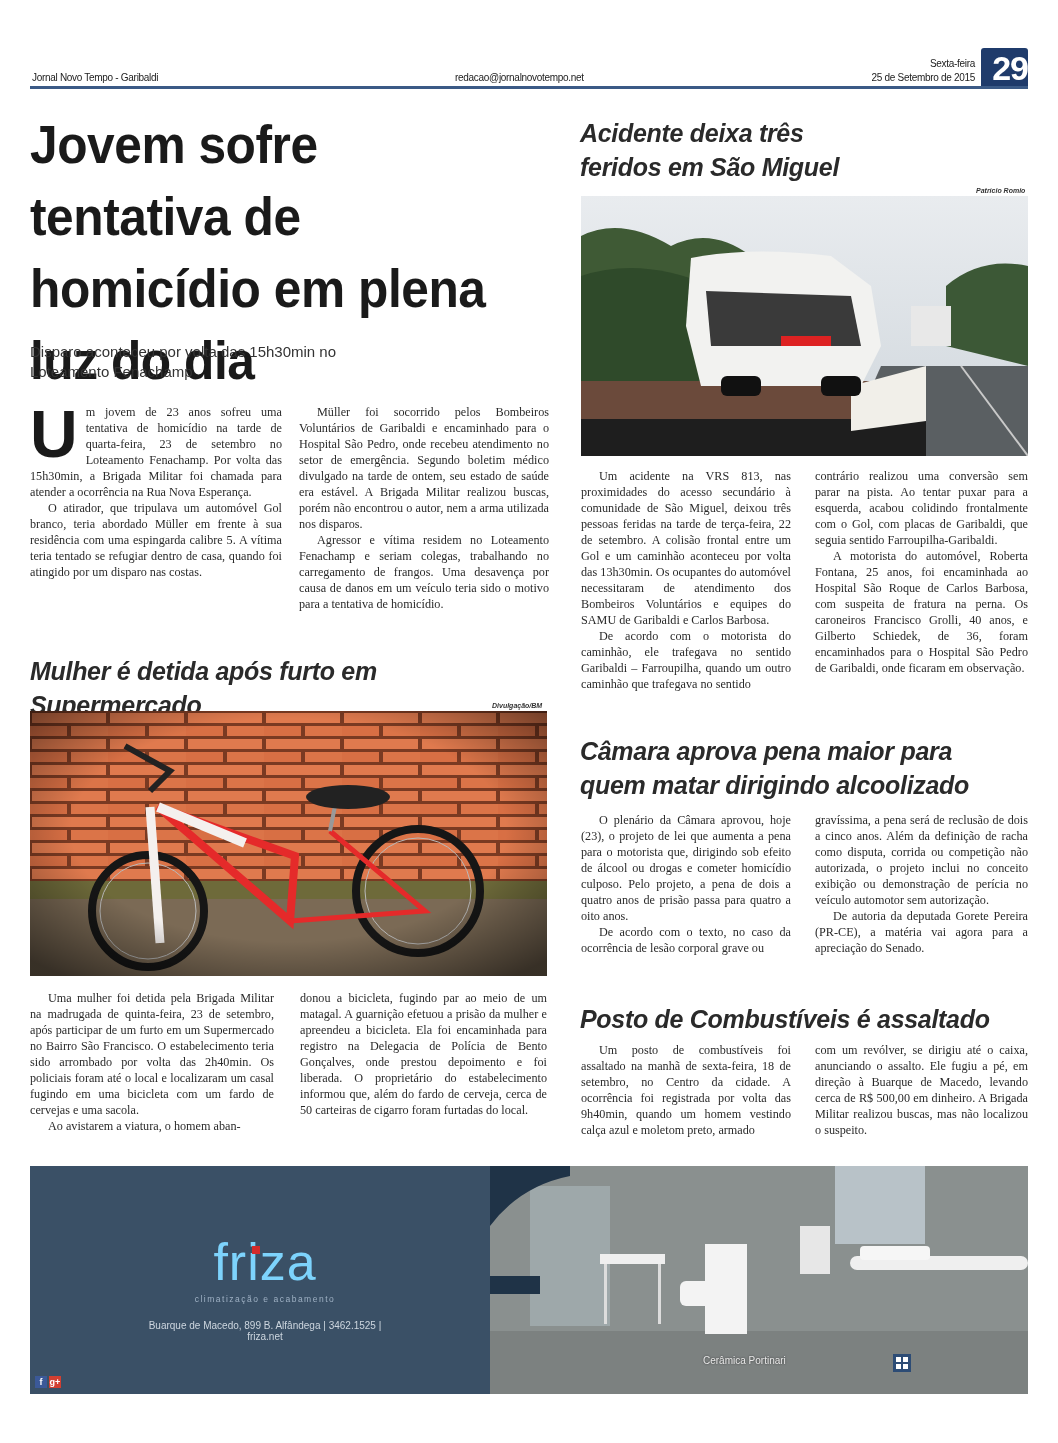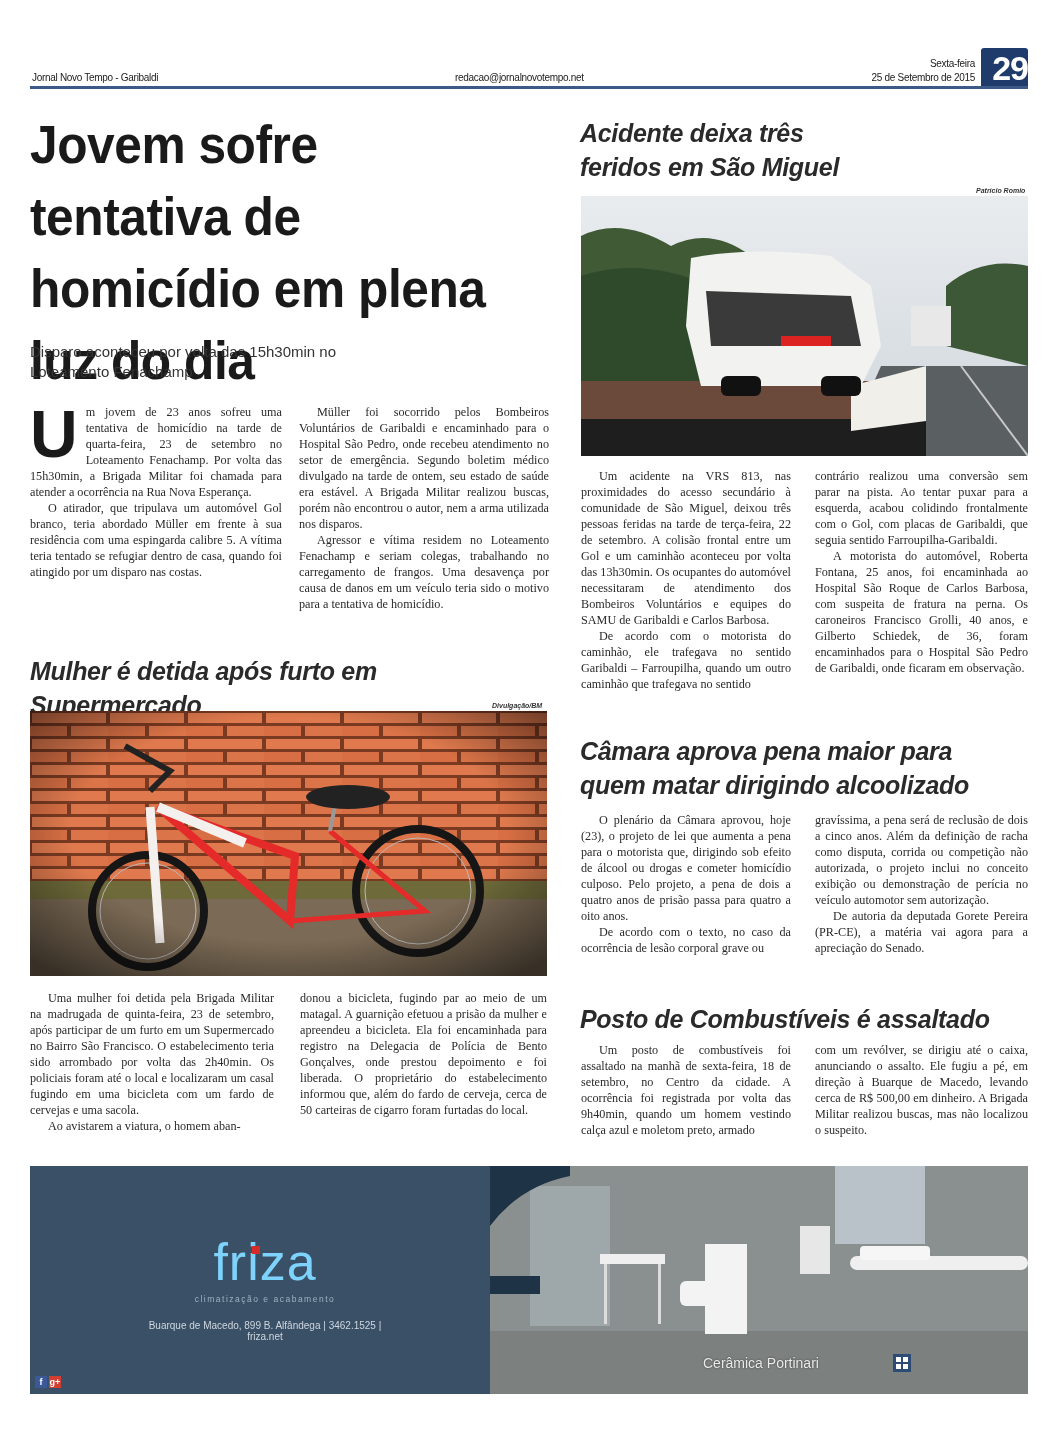--- a/index.html
+++ b/index.html
@@ -29,21 +29,21 @@
   .photo { position: absolute; overflow: hidden; }
 
   .ad { position: absolute; left: 30px; top: 1166px; width: 998px; height: 228px; background: #3a5066; overflow: hidden; }
   .ad-logo { position: absolute; left: 160px; top: 68px; width: 150px; text-align: center; font-family: "Liberation Sans", sans-serif; font-size: 52px; color: #7dd3fc; letter-spacing: 1px; line-height: 56px; }
   .ad-logo-dot { position: absolute; left: 222px; top: 80px; width: 8px; height: 8px; background: #d42b2b; }
   .ad-tag { position: absolute; left: 160px; top: 128px; width: 150px; text-align: center; font-family: "Liberation Sans", sans-serif; font-size: 8.5px; color: #9fb1c4; letter-spacing: 1.5px; }
   .ad-contact { position: absolute; left: 100px; top: 154px; width: 270px; text-align: center; font-family: "Liberation Sans", sans-serif; font-size: 10px; color: #cdd6df; }
   .ad-social { position: absolute; left: 5px; top: 210px; display: flex; gap: 2px; }
   .ad-social span { width: 12px; height: 12px; display: inline-block; color: #fff; font-family: "Liberation Sans", sans-serif; font-weight: bold; font-size: 9px; text-align: center; line-height: 12px; }
   .ad-img { position: absolute; left: 460px; top: 0; width: 538px; height: 228px; background: linear-gradient(180deg, #9aa0a1 0%, #7f8685 40%, #6e7472 70%, #8a8f8d 100%); }
-  .ad-brand { position: absolute; left: 703px; top: 1355px; font-family: "Liberation Sans", sans-serif; font-size: 14px; color: #eaeaea; text-shadow: 0 0 2px #333; }
+  .ad-brand { position: absolute; left: 703px; top: 1355px; font-family: "Liberation Sans", sans-serif; font-size: 10px; color: #eaeaea; text-shadow: 0 0 2px #333; }
   .ad-brand-icon { position: absolute; left: 893px; top: 1354px; width: 18px; height: 18px; background: #2d4c75; display: grid; grid-template-columns: 1fr 1fr; gap: 2px; padding: 3px; }
   .ad-brand-icon i { background: #fff; display: block; }
 </style>
 </head>
 <body>
 
 <div>
   <div class="hdr-left">Jornal Novo Tempo - Garibaldi</div>
   <div class="hdr-mid">redacao@jornalnovotempo.net</div>
   <div class="hdr-day">Sexta-feira</div>

